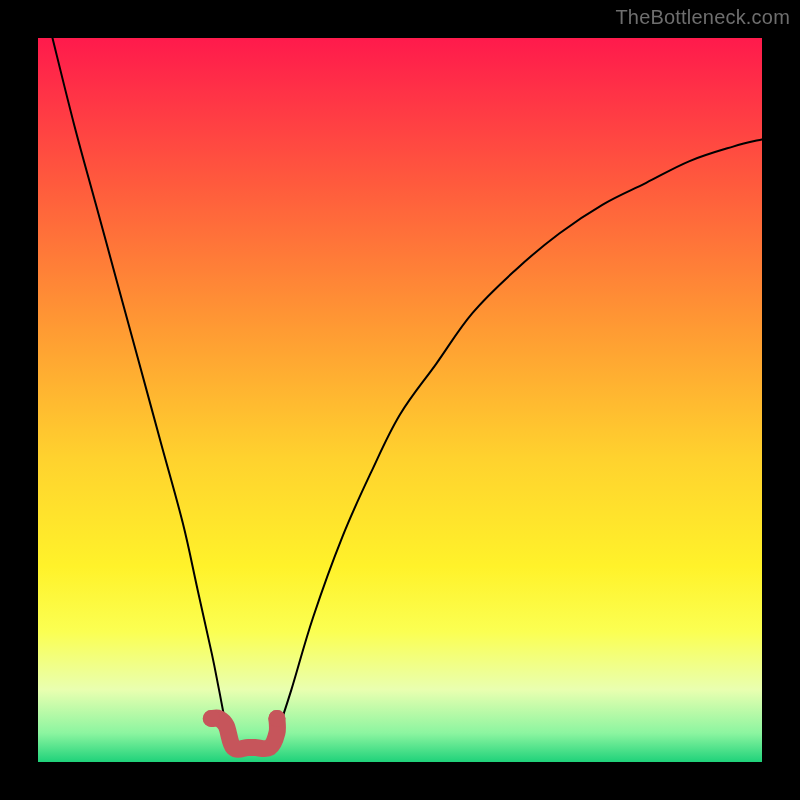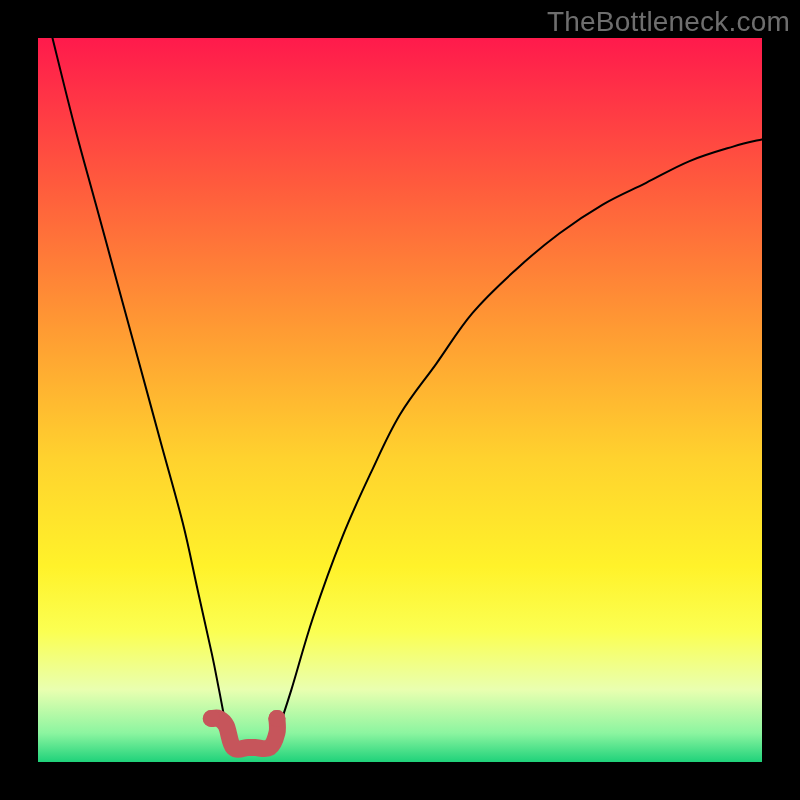--- a/index.html
+++ b/index.html
@@ -25,21 +25,21 @@
     top: 38px;
     width: 724px;
     height: 724px;
     overflow: hidden;
   }
   .watermark {
     position: absolute;
     top: 6px;
     right: 10px;
     color: #6e6e6e;
-    font-size: 28px;
+    font-size: 20px;
     font-weight: 400;
     letter-spacing: 0.2px;
     z-index: 3;
   }
   svg { display: block; }
 </style>
 </head>
 <body>
 
 <div class="frame">

